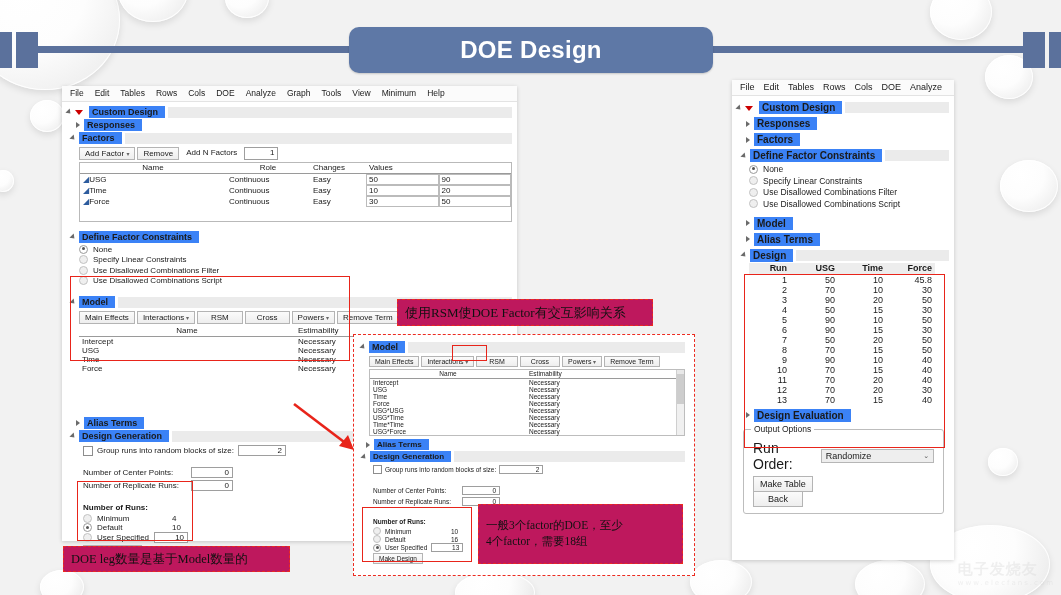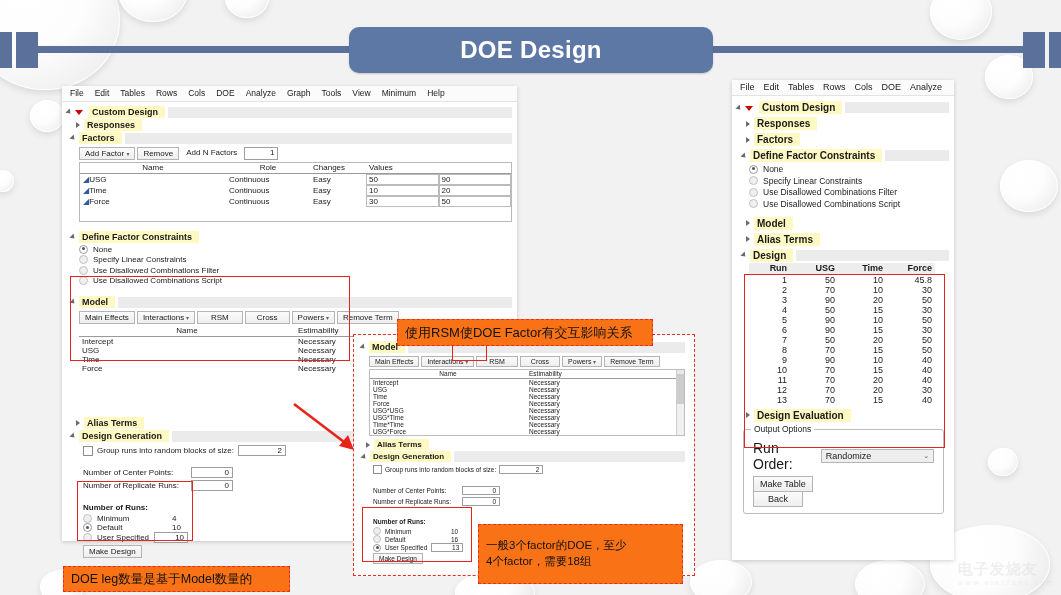--- a/index.html
+++ b/index.html
@@ -45,21 +45,21 @@
   .panel-body{padding:3px 5px 4px 5px;}
   .outline{display:flex;align-items:center;gap:3px;margin:1px 0;}
   .tri-open{width:0;height:0;border-left:4px solid #6b6b6b;border-top:3px solid transparent;
             border-bottom:3px solid transparent;transform:rotate(45deg);margin-right:1px;}
   .tri-closed{width:0;height:0;border-left:4px solid #6b6b6b;border-top:3px solid transparent;
             border-bottom:3px solid transparent;margin-right:1px;}
   .red-drop{width:9px;height:8px;display:inline-block;position:relative;margin-right:2px;}
   .red-drop:after{content:"";position:absolute;left:0;top:2px;border-left:4px solid transparent;
                   border-right:4px solid transparent;border-top:5px solid #cc0000;}
   .head-lbl{
-    background:#fef9c3;padding:1px 7px 1px 3px;font-weight:bold;font-size:9px;
+    background:#3b82f6;padding:1px 7px 1px 3px;font-weight:bold;font-size:9px;
     white-space:nowrap;
   }
   .head-strip{flex:1;height:11px;background:#ebebeb;margin-left:0px;}
   .radio{width:7px;height:7px;border-radius:50%;border:1px solid #9a9a9a;background:#fff;
          display:inline-block;position:relative;flex:none;}
   .radio.on:after{content:"";position:absolute;left:1.5px;top:1.5px;width:3px;height:3px;
                   border-radius:50%;background:#555;}
   .radio.grey{border-color:#c2c2c2;background:#efefef;}
   .optrow{display:flex;align-items:center;gap:5px;margin:1.5px 0 0 12px;font-size:8px;}
   .btn{
@@ -72,24 +72,23 @@
   table.grid{border-collapse:collapse;width:100%;font-size:8px;}
   table.grid th{font-weight:normal;border-bottom:1px solid #9a9a9a;text-align:left;
                 padding:0 3px 1px 3px;}
   table.grid td{padding:0 3px;}
   .cellbox{border:1px solid #bbb;background:#fff;padding:0 2px;}
   
   .redbox{position:absolute;border:1.6px solid #e8241a;pointer-events:none;}
   .reddash{position:absolute;border:1.6px dashed #ec2b20;pointer-events:none;}
   
   .callout{
-    position:absolute;background:#f97316;border:1.6px dashed #ec2b20;
+    position:absolute;background:#be185d;border:1.6px dashed #ec2b20;
     color:#111;display:flex;align-items:center;
-    font-family:Liberation Sans, sans-serif;
-    margin-top:20px;
+    font-family:Liberation Serif, serif;
   }
   .callout span{padding:0 7px;line-height:1.35;}
   .arrow-svg{position:absolute;pointer-events:none;}
   .wm{
     position:absolute;right:6px;bottom:8px;opacity:.30;color:#cfcfcf;
     font-size:15px;font-weight:bold;letter-spacing:1px;pointer-events:none;
     font-family:"DejaVu Sans",sans-serif;
   }
   .wm small{display:block;font-size:7px;font-weight:normal;letter-spacing:2px;}
   .scrollbar{width:7px;background:#f0f0f0;border-left:1px solid #cfcfcf;}

